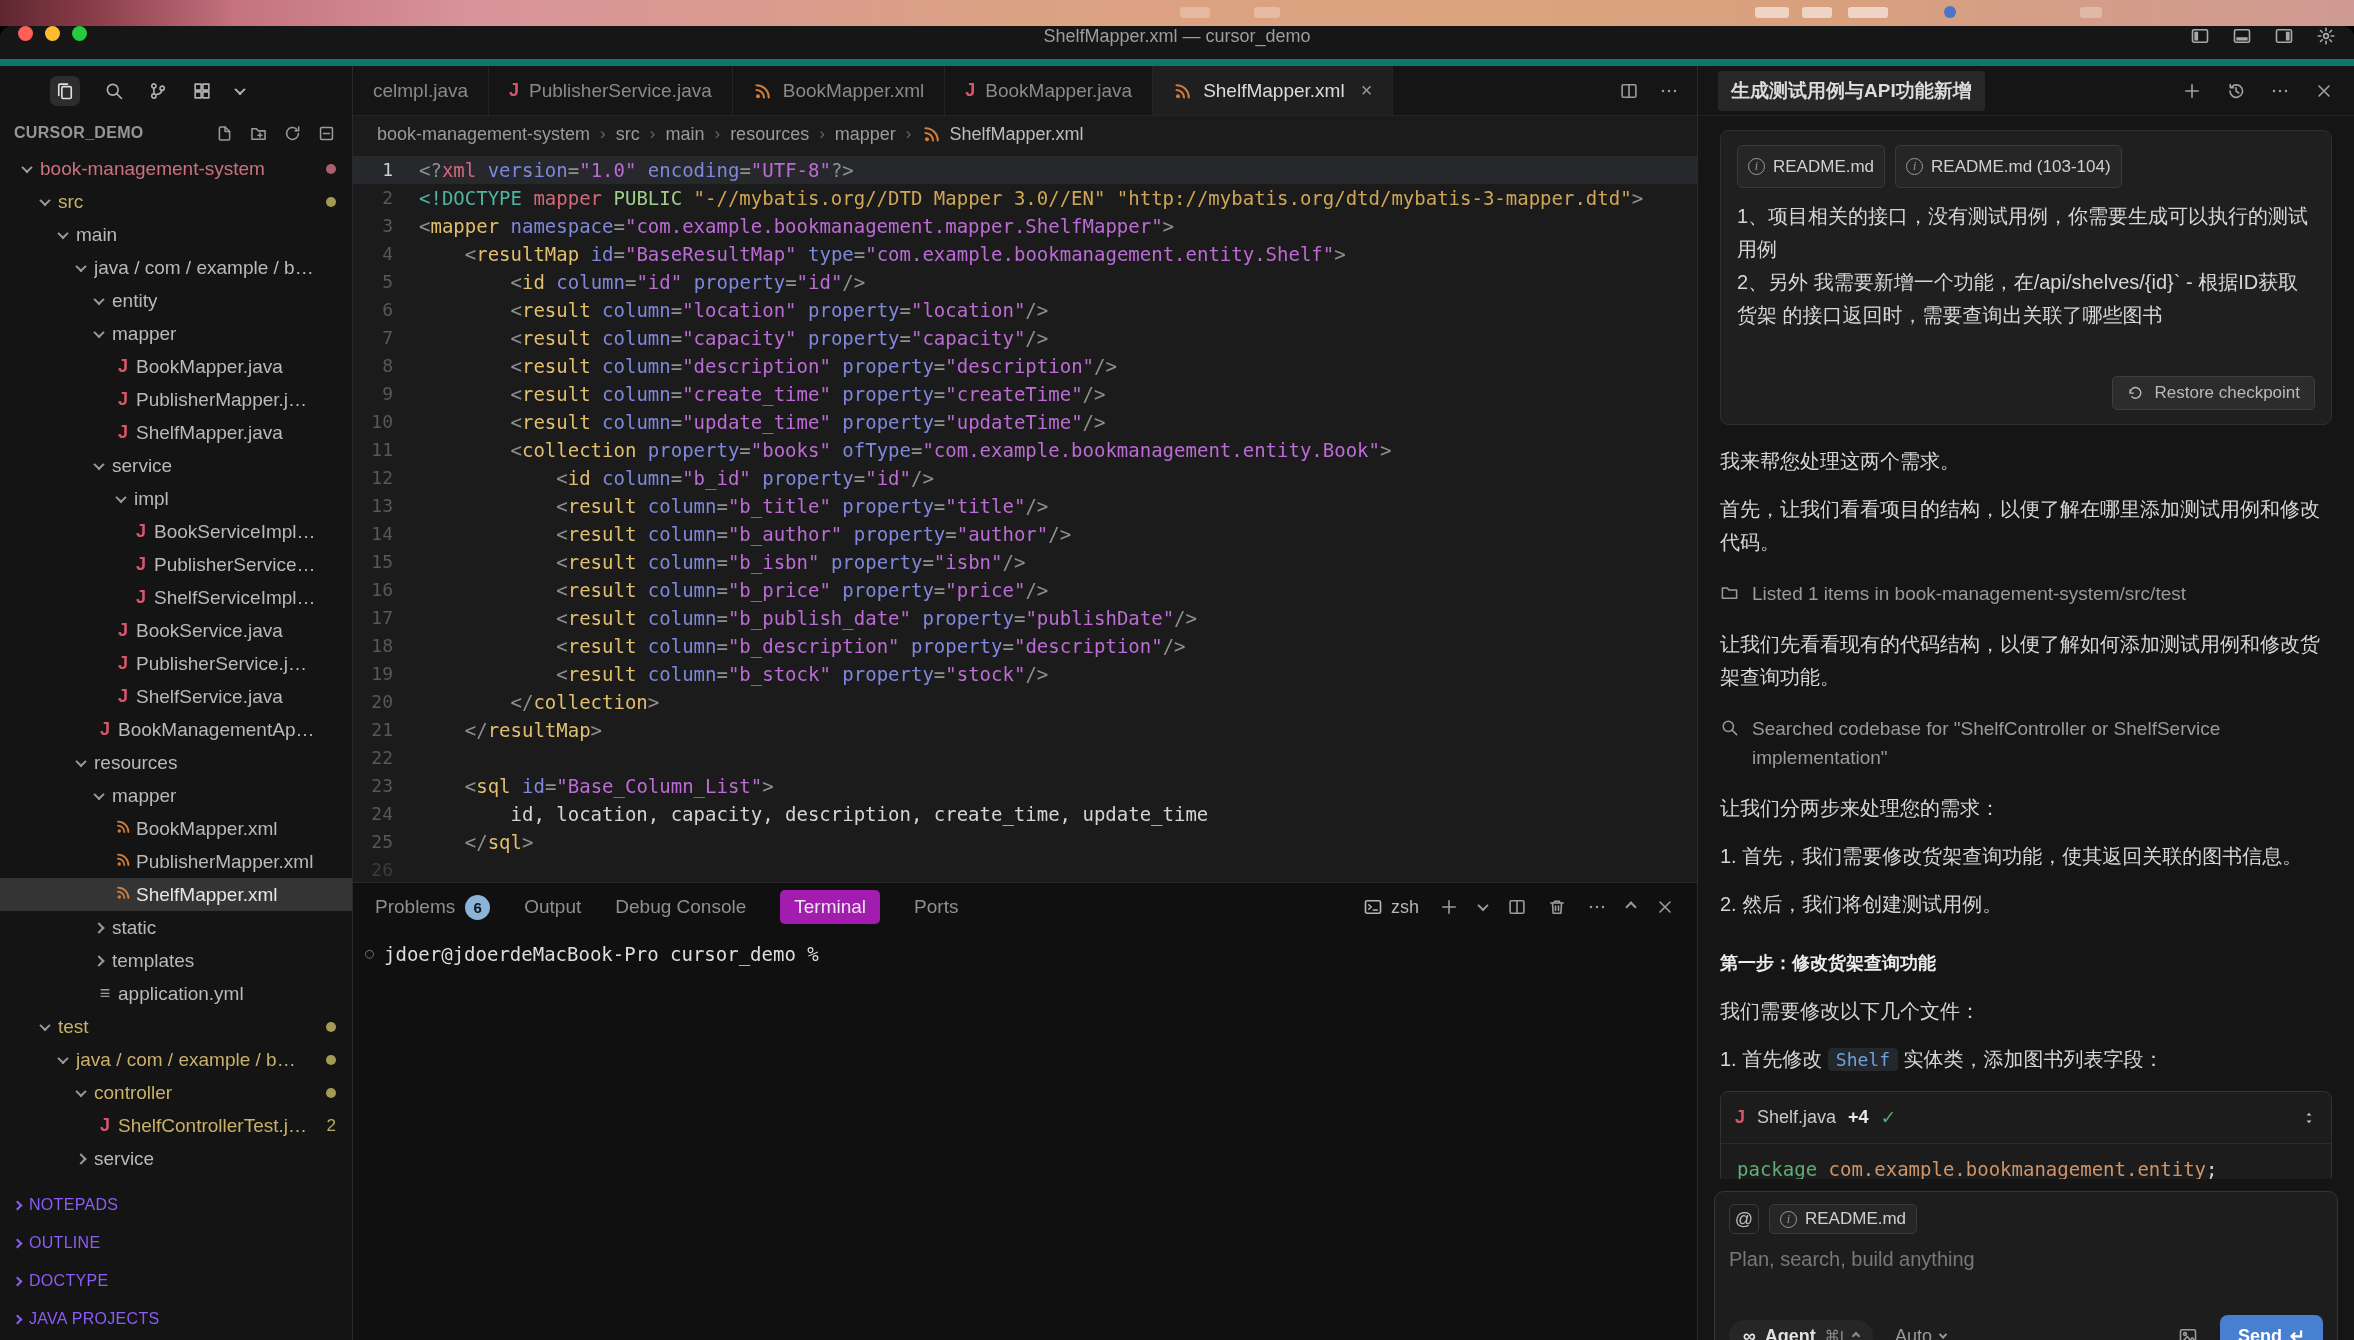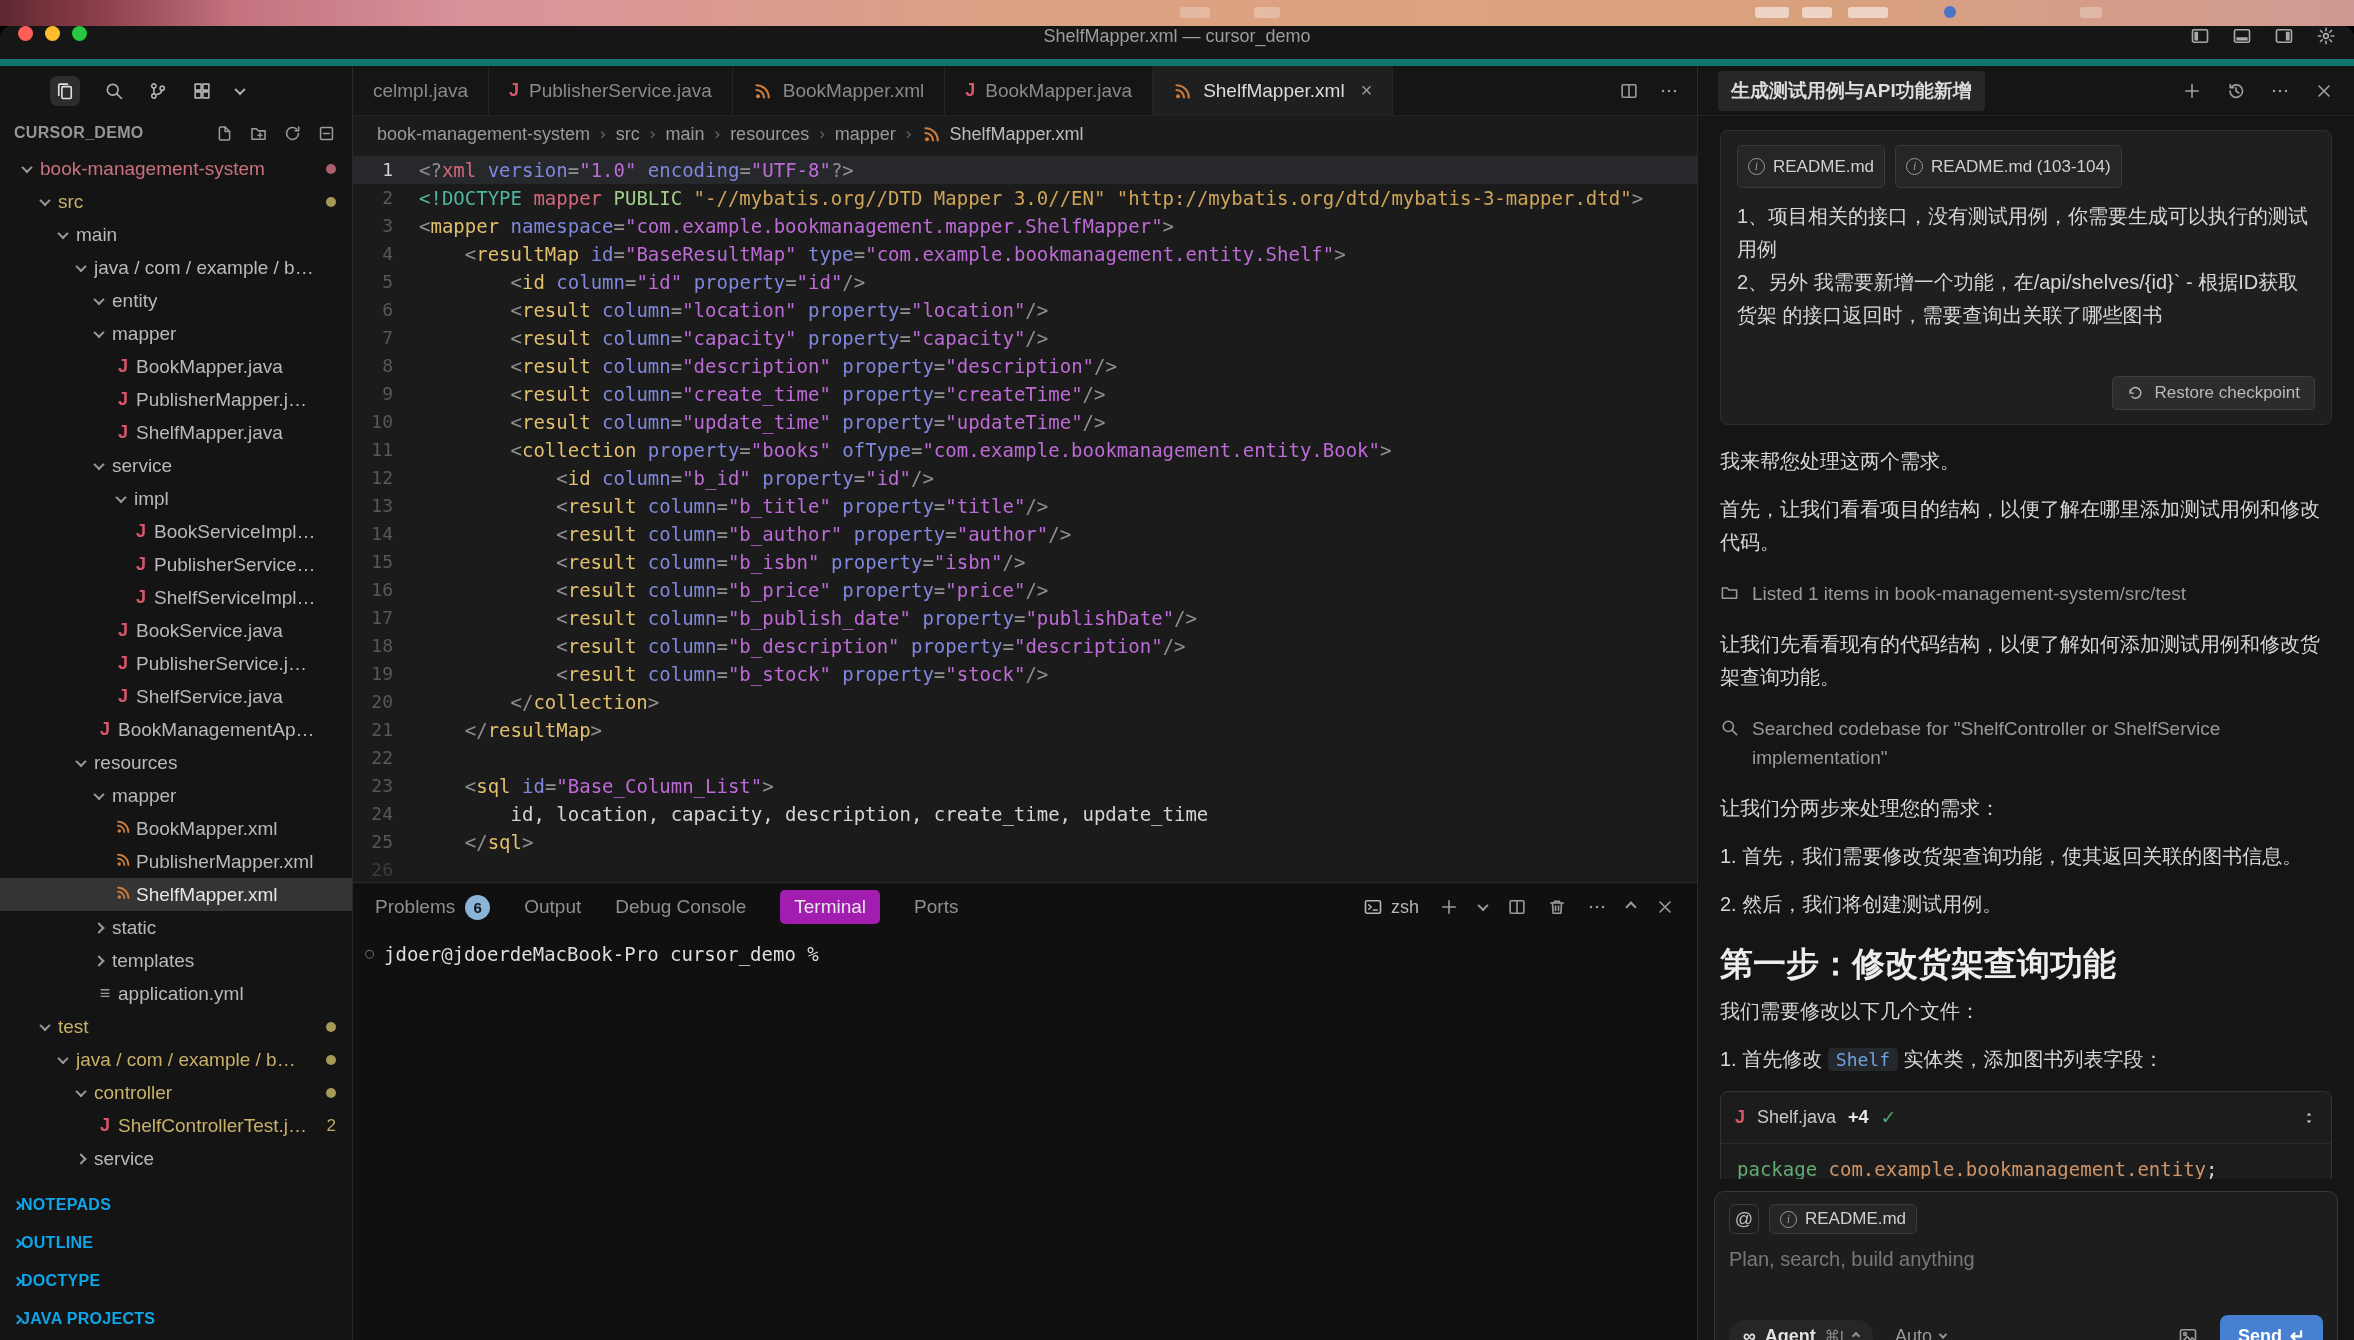--- a/index.html
+++ b/index.html
@@ -42,22 +42,22 @@
   .tchv{width:26px;flex:none;display:flex;justify-content:center;color:#9a9a9a}
   .fsp{width:6px;flex:none}
   .ficon{width:26px;flex:none;display:flex;justify-content:center;align-items:center}
   .ficon svg{width:17px;height:17px}
   .tlbl{white-space:nowrap;overflow:hidden;text-overflow:ellipsis}
   .c-red{color:#cb7280}.c-yel{color:#c9b169}
   .dot{position:absolute;right:16px;top:12px;width:10px;height:10px;border-radius:50%}
   .dot.red{background:#a95f6d}.dot.yel{background:#a49a55}
   .b2{position:absolute;right:16px;color:#b8ab67;font-size:17px}
   .sections{flex:none;padding-bottom:2px}
-  .srow{height:38px;display:flex;align-items:center;gap:0;padding-left:14px;
-    color:#0ea5e9;font-weight:700;font-size:16px;letter-spacing:.3px}
+  .srow{height:38px;display:flex;align-items:center;gap:8px;padding-left:14px;
+    color:#8b5cf6;font-weight:400;font-size:16px;letter-spacing:.3px}
   .srow .chv{width:7px;height:7px}
   .jico{color:#d6566b;font-weight:700;font-size:18px;font-family:"Liberation Sans",sans-serif}
   .rss{color:#cf7d3c}.ymlico{color:#9a9a9a;font-size:18px}
   
   .edcol{flex:1;display:flex;flex-direction:column;min-width:0;background:#1b1b1b}
   .tabbar{height:50px;flex:none;background:#151515;display:flex;align-items:stretch;border-bottom:1px solid #242424}
   .tab{display:flex;align-items:center;gap:10px;padding:0 20px;font-size:19px;color:#8a8a8a;
     border-right:1px solid #242424;white-space:nowrap}
   .tab.active{background:#1f1f1f;color:#dcdcdc}
   .tab .tx{margin-left:6px;color:#9a9a9a;font-size:20px}
@@ -103,21 +103,21 @@
   .ii{display:inline-flex;width:17px;height:17px;border:1.5px solid #9a9a9a;border-radius:50%;
     align-items:center;justify-content:center;font-size:12px;color:#9a9a9a;font-family:"Liberation Serif",serif;font-style:italic;flex:none}
   .btnrow{display:flex;justify-content:flex-end;margin-top:44px}
   .rcbtn{display:inline-flex;align-items:center;gap:10px;background:#2c2c2c;border:1px solid #3e3e3e;
     color:#b9b9b9;border-radius:5px;padding:6px 14px;font-size:17px;font-family:inherit}
   .rcbtn svg{width:17px;height:17px}
   .msg{margin-bottom:15px}
   .tool{display:flex;gap:13px;color:#9a9a9a;margin:20px 0;font-size:19px;line-height:29px;align-items:flex-start}
   .tool .icn{margin-top:4px;flex:none}
   .tool .icn svg{width:19px;height:19px}
-  .h1{font-size:33px;font-weight:700;color:#ededed;margin:26px 0 15px}
+  .h1{font-size:18px;font-weight:700;color:#ededed;margin:26px 0 15px}
   .icode{font-family:"DejaVu Sans Mono",monospace;color:#6ea3e0;background:#24272b;
     padding:1px 8px;border-radius:4px;font-size:18px}
   .ccard{border:1px solid #333;border-radius:8px;overflow:hidden;margin:6px 0 0;background:#1c1c1c}
   .cchead{display:flex;align-items:center;gap:12px;padding:9px 14px;border-bottom:1px solid #2b2b2b;
     font-size:18px;color:#c9c9c9}
   .ccplus{color:#e8e8e8;font-weight:700}
   .okc{color:#58a46a;font-size:19px}
   .ccsp{flex:1}
   .cchead .icn svg{width:16px;height:16px}
   .ccbody{font-family:"DejaVu Sans Mono",monospace;font-size:19px;line-height:31px;padding:10px 0 12px}

